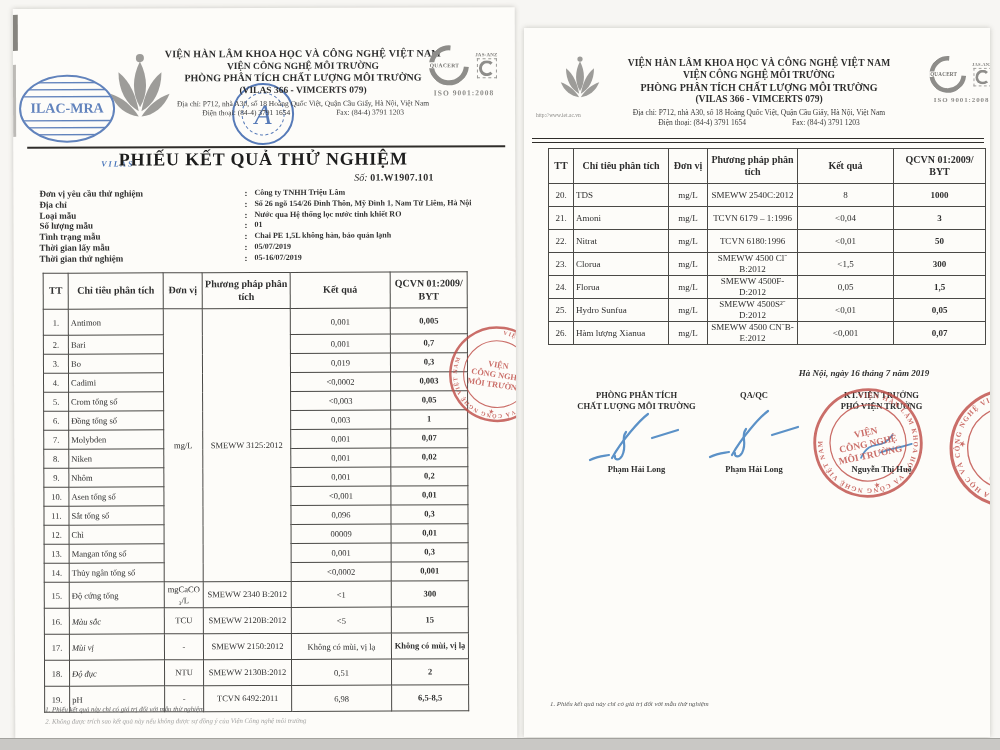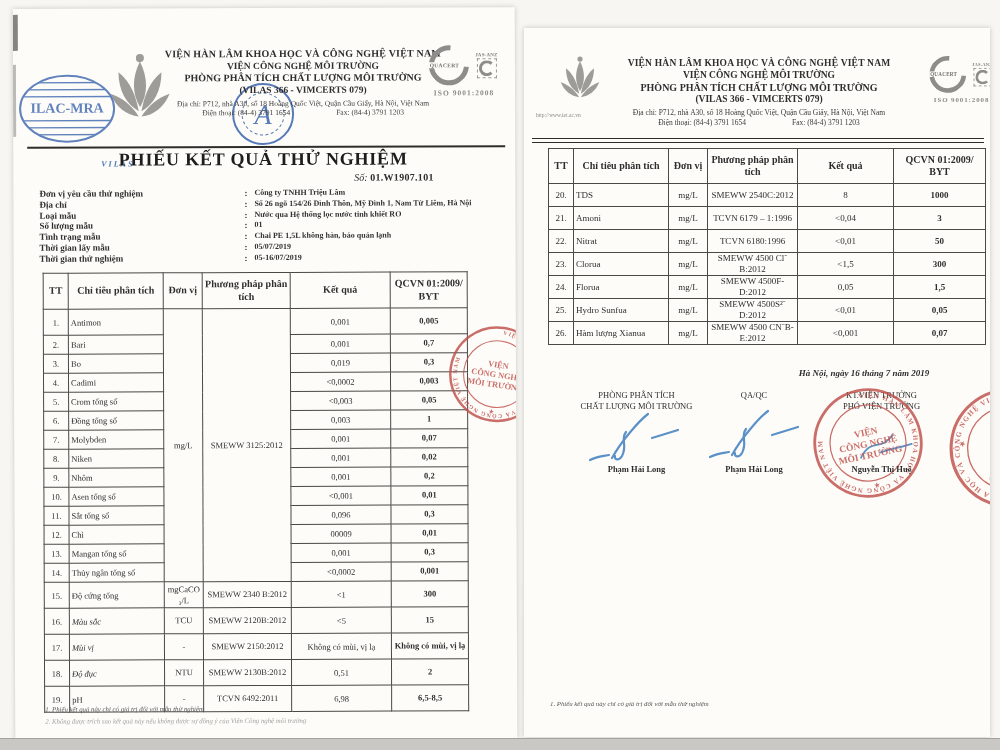--- a/index.html
+++ b/index.html
@@ -63,21 +63,21 @@
   td.c-result{text-align:center;}
   td.c-limit{text-align:center;font-weight:bold;line-height:1.15;}
   
   .footnote{font-size:6.8px;font-style:italic;color:#555;line-height:1.2;}
   .footnote.faded{opacity:.55;}
   
   .note-line{font-size:8.5px;font-style:italic;}
   .note-line .nl{font-weight:bold;}
   .note-line .nc{font-weight:bold;}
   .date-line{font-size:9px;font-weight:bold;font-style:italic;text-align:center;}
-  .sig-title{font-size:8.5px;font-weight:normal;text-align:center;line-height:1.35;}
+  .sig-title{font-size:8.5px;font-weight:bold;text-align:center;line-height:1.35;}
   .sig-name{font-size:8.5px;font-weight:bold;text-align:center;}
   .seal{opacity:.82;}
   .seal svg{width:100%;height:100%;}
   .website{font-size:5.5px;color:#8a8986;}
 </style>
 </head>
 <body>
 
 <div class="page abs" id="page-left">
 

